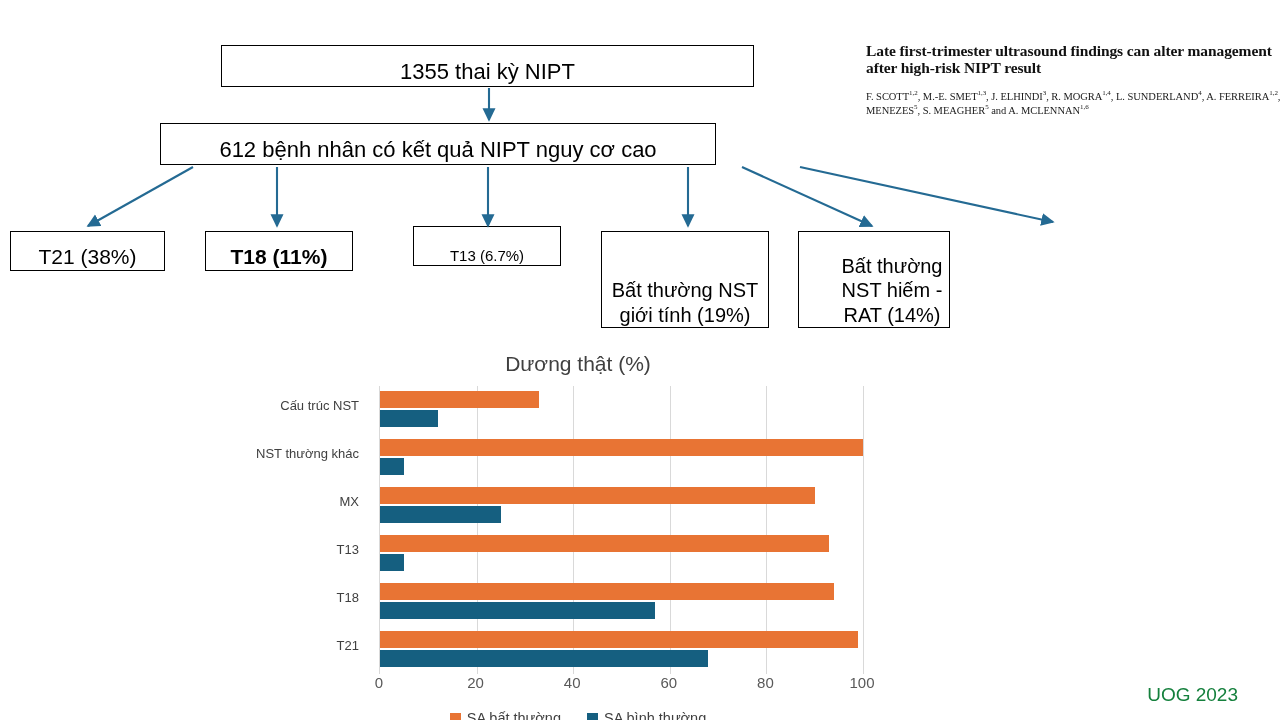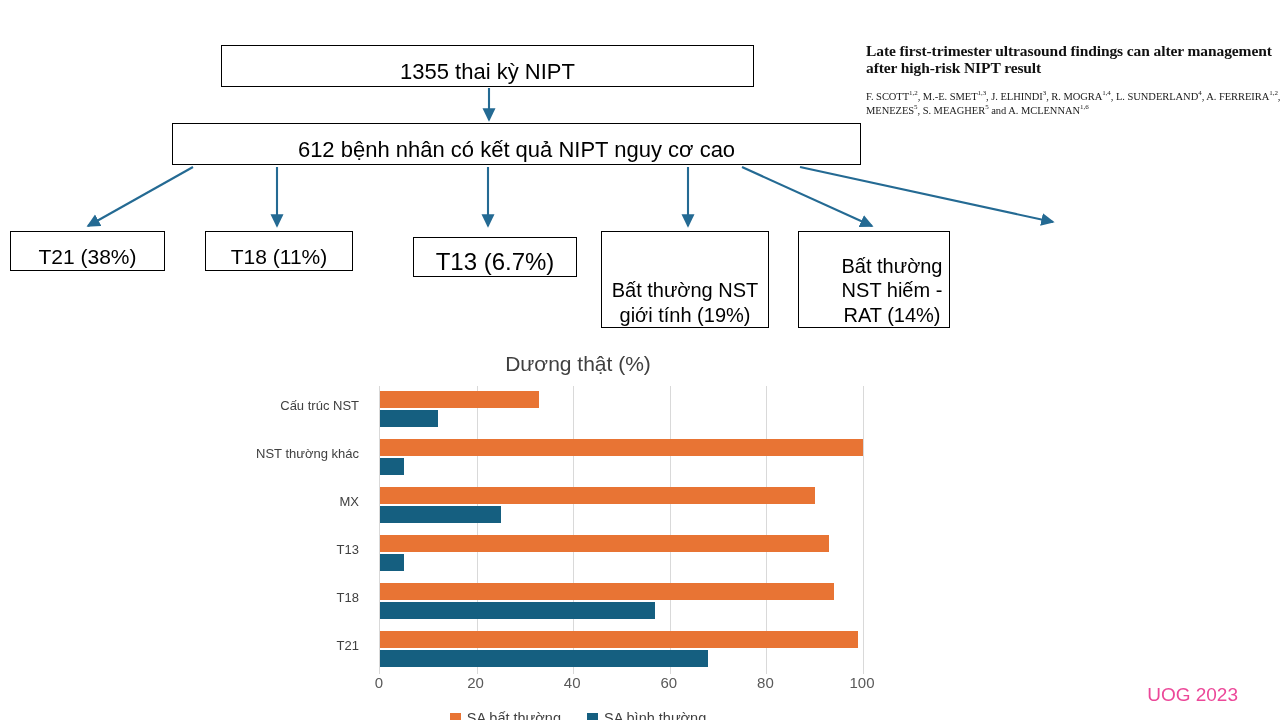--- a/index.html
+++ b/index.html
@@ -54,25 +54,25 @@
     background: #ffffff;
     display: flex;
     align-items: flex-end;
     justify-content: center;
     text-align: center;
     color: #000000;
     font-family: "Liberation Sans", sans-serif;
     line-height: 1.22;
   }
   #box-total   { left: 221px; top: 45px;  width: 533px; height: 42px; font-size: 22px; }
-  #box-highrisk{ left: 172px; top: 123px; width: 689px; height: 42px; font-size: 22px; }
+  #box-highrisk{ left: 160px; top: 123px; width: 556px; height: 42px; font-size: 22px; }
 
   #box-t21 { left: 10px;   top: 231px; width: 155px; height: 40px; font-size: 21px; }
-  #box-t18 { left: 205px;  top: 231px; width: 148px; height: 40px; font-size: 21px; }
-  #box-t13 { left: 413px;  top: 237px; width: 164px; height: 40px; font-size: 24px; }
+  #box-t18 { left: 205px;  top: 231px; width: 148px; height: 40px; font-size: 21px; font-weight: bold; }
+  #box-t13 { left: 413px;  top: 226px; width: 148px; height: 40px; font-size: 15px; }
   #box-sex  { left: 601px; top: 231px; width: 168px; height: 97px; font-size: 20px; }
   #box-rat  { left: 798px; top: 231px; width: 152px; height: 97px; font-size: 20px; padding-left: 36px; }
   #box-struct { left: 977px; top: 231px; width: 236px; height: 97px; font-size: 20px; }
 
   .fbox .txt { padding: 0 6px; }
 
   
   #arrows {
     position: absolute;
     left: 0; top: 0;
@@ -176,21 +176,21 @@
     height: 11px;
     display: inline-block;
   }
 
   
   #footer-credit {
     position: absolute;
     right: 42px;
     bottom: 14px;
     font-size: 19px;
-    color: #ec4899;
+    color: #15803d;
     font-family: "Liberation Sans", sans-serif;
   }
 </style>
 </head>
 <body>
 
 <div id="slide">
 
   <div id="citation">
     <div class="cit-title">Late first-trimester ultrasound findings can alter management after high-risk NIPT result</div>

